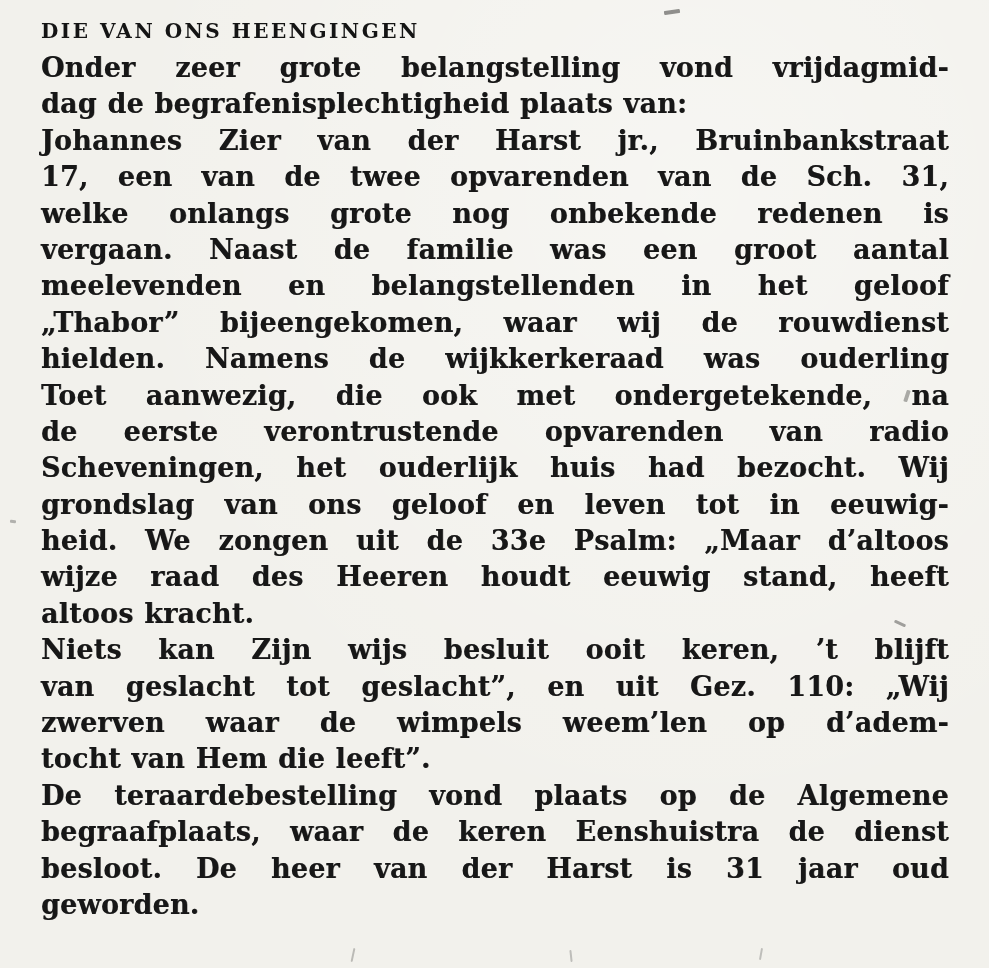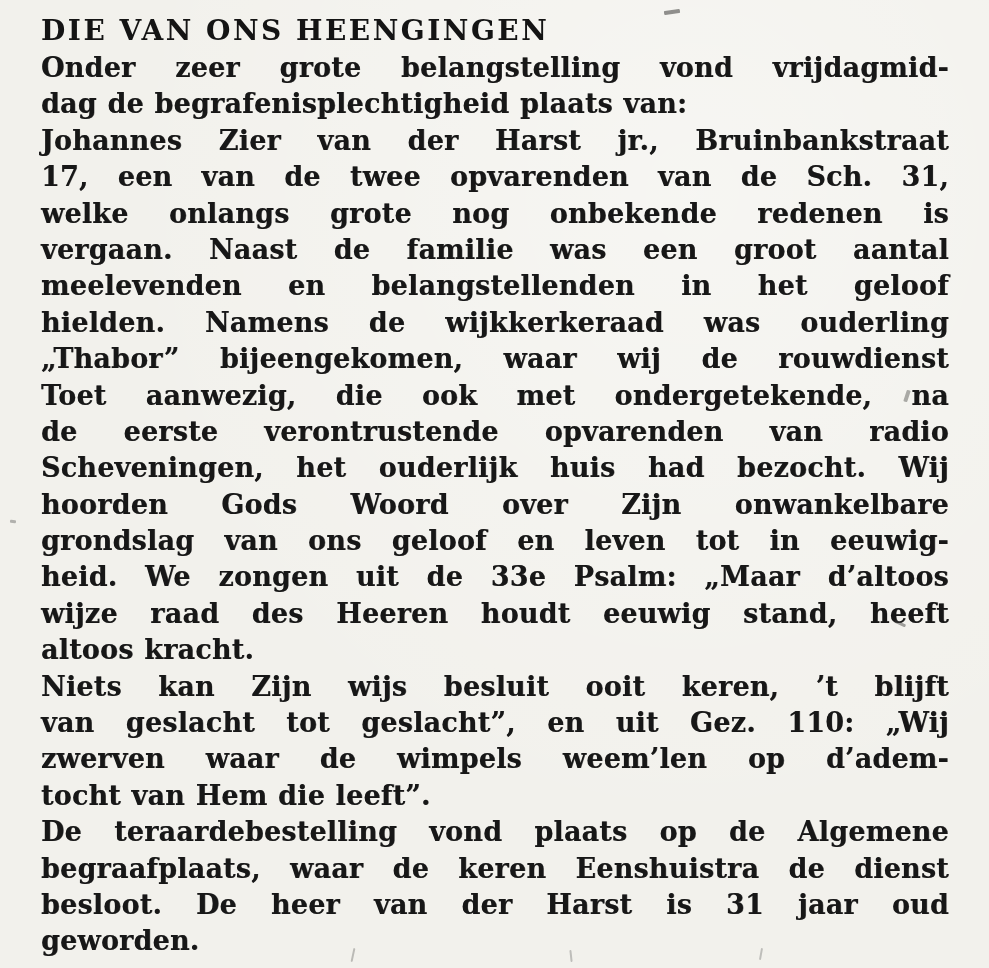--- a/index.html
+++ b/index.html
@@ -21,21 +21,21 @@
     color: #161616;
     font-weight: 700;
   }
   .content {
     position: absolute;
     left: 41px;
     top: 12px;
     width: 908px;
   }
   .headline {
-    font-size: 28px;
+    font-size: 20px;
     line-height: 38px;
     height: 38px;
     letter-spacing: 2.5px;
     white-space: nowrap;
     color: #141414;
   }
   .body-block {
     width: 908px;
   }
   .line {
@@ -74,26 +74,25 @@
   <div class="content">
     <div class="headline">DIE VAN ONS HEENGINGEN</div>
     <div class="body-block">
         <div class="line j">Onder zeer grote belangstelling vond vrijdagmid-</div>
         <div class="line">dag de begrafenisplechtigheid plaats van:</div>
         <div class="line j">Johannes Zier van der Harst jr., Bruinbankstraat</div>
         <div class="line j">17, een van de twee opvarenden van de Sch. 31,</div>
         <div class="line j">welke onlangs grote nog onbekende redenen is</div>
         <div class="line j">vergaan. Naast de familie was een groot aantal</div>
         <div class="line j">meelevenden en belangstellenden in het geloof</div>
+        <div class="line j">„Thabor” bijeengekomen, waar wij de rouwdienst</div>
         <div class="line j">hielden. Namens de wijkkerkeraad was ouderling</div>
-        <div class="line j">„Thabor” bijeengekomen, waar wij de rouwdienst</div>
         <div class="line j">Toet aanwezig, die ook met ondergetekende, na</div>
         <div class="line j">de eerste verontrustende opvarenden van radio</div>
         <div class="line j">Scheveningen, het ouderlijk huis had bezocht. Wij</div>
-        <div class="line j">hoorden Gods Woord over Zijn onwankelbare</div>
         <div class="line j">grondslag van ons geloof en leven tot in eeuwig-</div>
         <div class="line j">heid. We zongen uit de 33e Psalm: „Maar d’altoos</div>
         <div class="line j">wijze raad des Heeren houdt eeuwig stand, heeft</div>
         <div class="line">altoos kracht.</div>
         <div class="line j">Niets kan Zijn wijs besluit ooit keren, ’t blijft</div>
         <div class="line j">van geslacht tot geslacht”, en uit Gez. 110: „Wij</div>
         <div class="line j">zwerven waar de wimpels weem’len op d’adem-</div>
         <div class="line">tocht van Hem die leeft”.</div>
         <div class="line j">De teraardebestelling vond plaats op de Algemene</div>
         <div class="line j">begraafplaats, waar de keren Eenshuistra de dienst</div>

